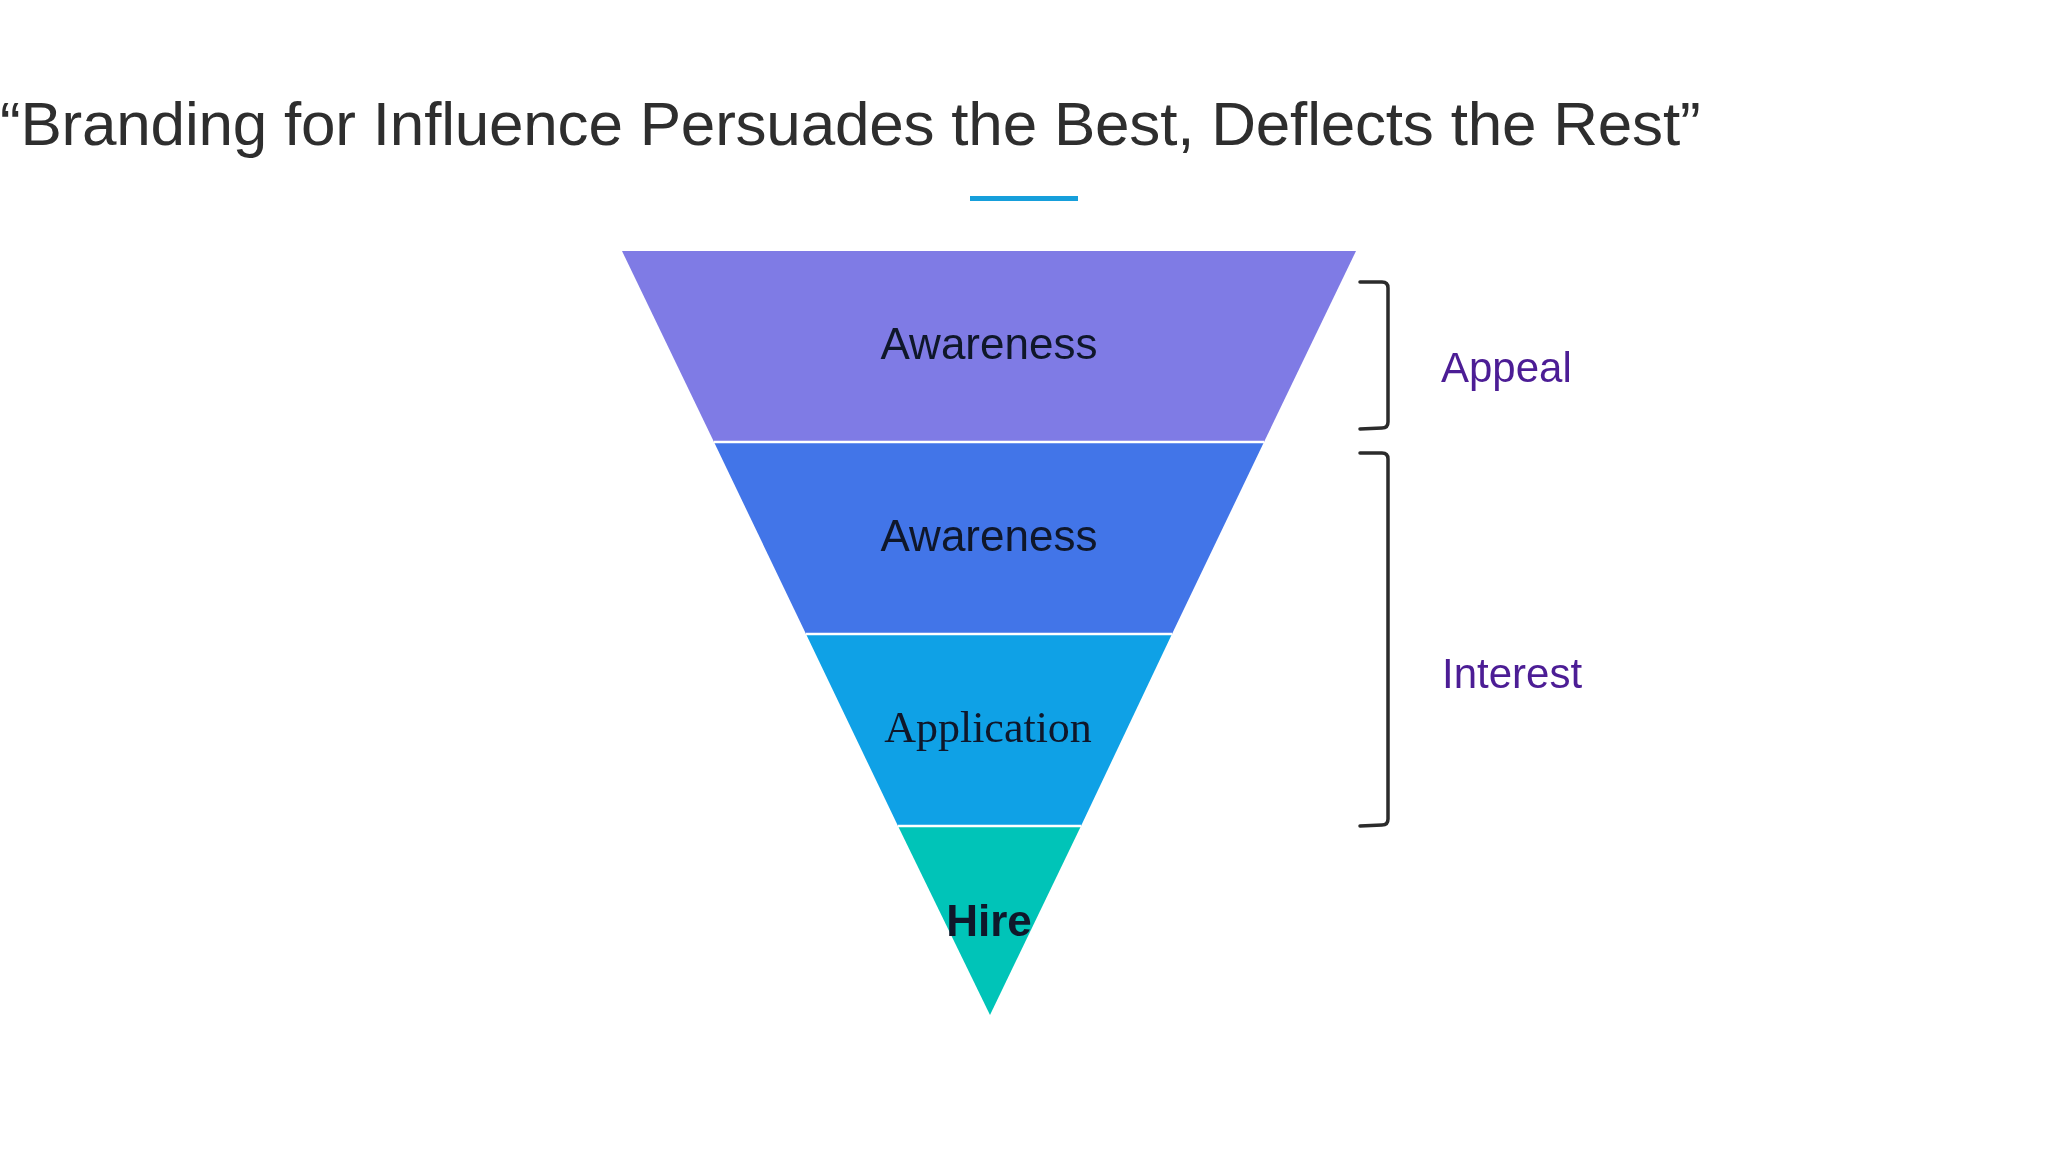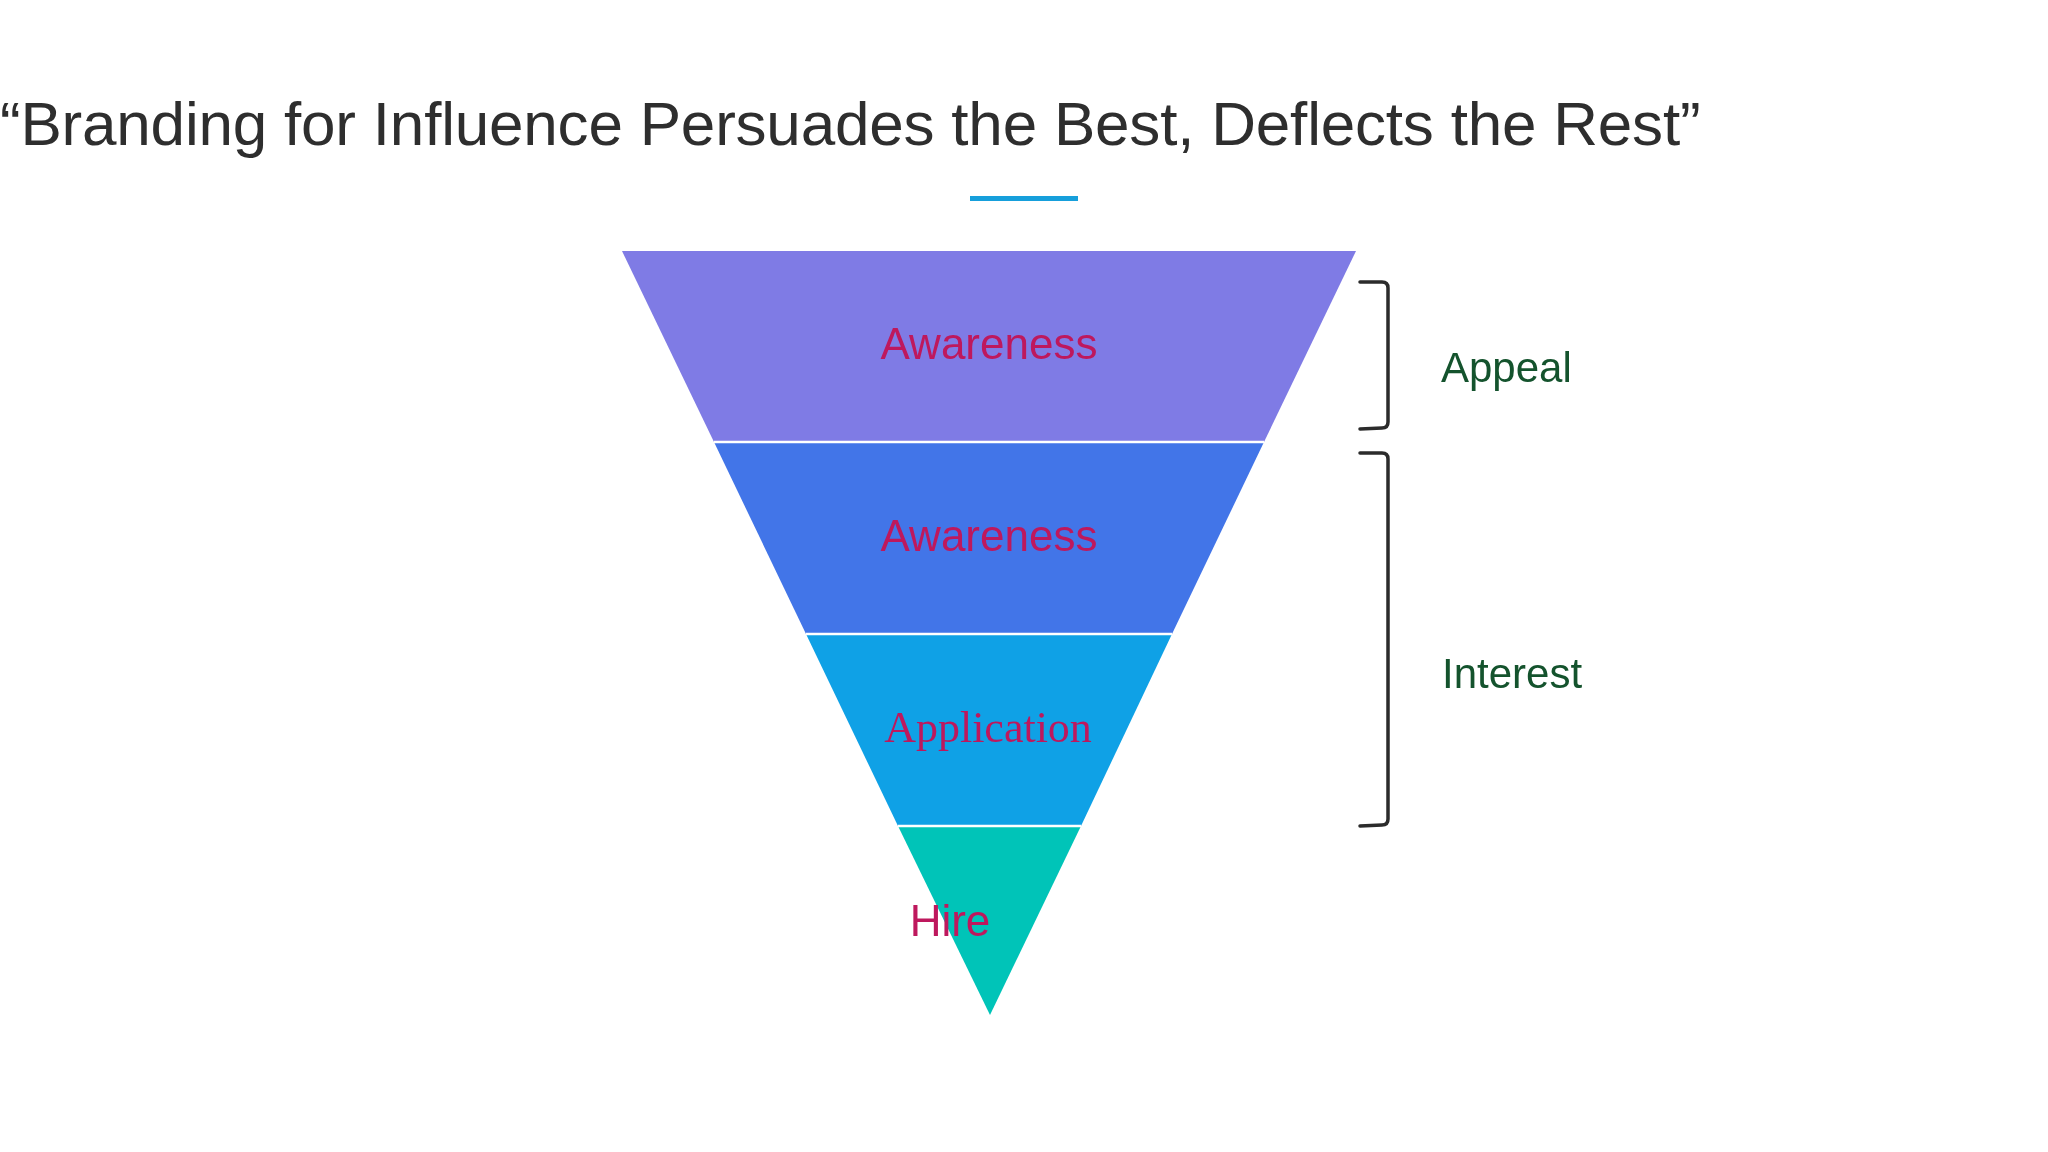--- a/index.html
+++ b/index.html
@@ -37,28 +37,28 @@
       position: absolute;
       left: 0;
       top: 0;
     }
     .stage-label {
       position: absolute;
       width: 400px;
       text-align: center;
       font-size: 44px;
       line-height: 50px;
-      color: #be185d;
+      color: #0f172a;
       transform: translateX(-50%);
     }
     .group-label {
       position: absolute;
       font-size: 42px;
       line-height: 50px;
-      color: #14532d;
+      color: #4c1d95;
     }
   </style>
 </head>
 <body>
 
 <div>
 
   <div class="slide-title">“Branding for Influence Persuades the Best, Deflects the Rest”</div>
   <div class="title-rule" id="title-rule" style="background: rgb(22, 159, 219);"></div>
 
@@ -73,18 +73,18 @@
     <line x1="806" y1="634" x2="1172" y2="634" stroke="#ffffff" stroke-width="2.5"></line>
     <line x1="898" y1="826" x2="1081" y2="826" stroke="#ffffff" stroke-width="2.5"></line>
 
     <path d="M1360,282 L1382,282 Q1388,282 1388,288 L1388,422 Q1388,428 1382,428 L1360,429" fill="none" stroke="#2b2b2b" stroke-width="3.5" stroke-linecap="round"></path>
     <path d="M1360,453 L1382,453 Q1388,453 1388,459 L1388,819 Q1388,825 1382,825 L1360,826" fill="none" stroke="#2b2b2b" stroke-width="3.5" stroke-linecap="round"></path>
   </svg>
 
   <div class="stage-label" style="left:989px; top:319px;">Awareness</div>
   <div class="stage-label" style="left:989px; top:511px;">Awareness</div>
   <div class="stage-label" style="left:988px; top:703px;font-family:Liberation Serif, serif;">Application</div>
-  <div class="stage-label" style="left:950px; top:896px;">Hire</div>
+  <div class="stage-label" style="left:989px; top:896px;font-weight:bold;">Hire</div>
 
   <div class="group-label" style="left:1441px; top:343px;">Appeal</div>
   <div class="group-label" style="left:1442px; top:649px;">Interest</div>
 
 </div>
 
 </body></html>

